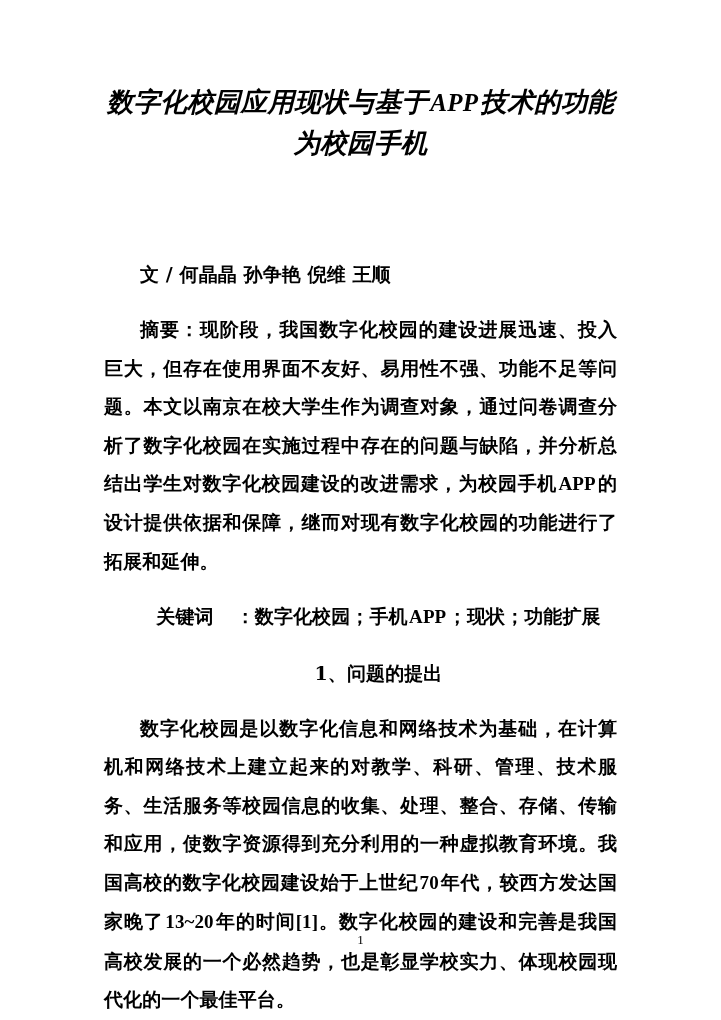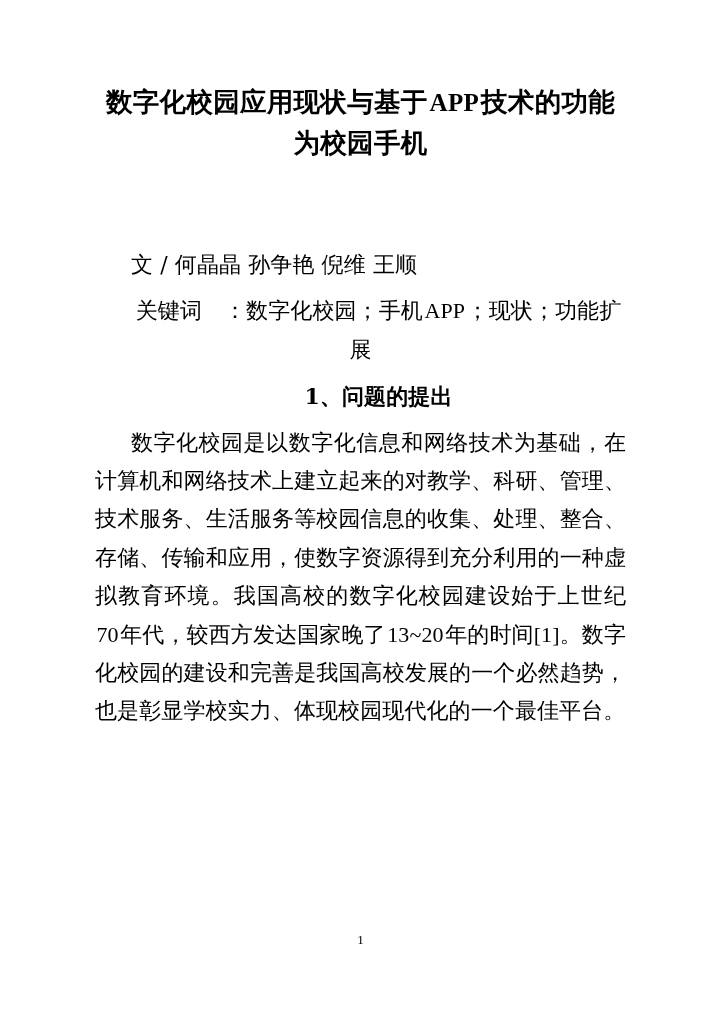--- a/index.html
+++ b/index.html
@@ -32,39 +32,41 @@
   
   .doc-title {
     margin: 0;
     padding-top: 82px;
     font-size: 26.5px;
     font-weight: 700;
     line-height: 40px;
     text-align: center;
     letter-spacing: 0.3px;
     font-family: "DejaVu Serif", "Liberation Serif", serif;
+    font-style: italic;
   }
   .doc-title .latin {
     font-family: "Liberation Serif", "DejaVu Serif", serif;
     font-weight: 700;
     font-size: 25px;
     padding: 0 2px;
   }
 
   
   .byline,
   .para,
   .keywords,
   .section-heading {
-    font-size: 22px;
+    font-size: 19px;
     line-height: 38.4px;
     text-align: justify;
     text-justify: inter-ideograph;
-    margin: 8px;
+    margin: 17px;
     letter-spacing: 0.1px;
+    font-weight: bold;
   }
 
   .byline {
     padding-top: 75px;
     text-indent: 36px;
     text-align: left;
   }
 
   .para {
     text-indent: 36px;
@@ -108,20 +110,21 @@
 <body>
 
 <div class="page">
 
   <div class="content">
 
     <h1 class="doc-title"><span>数字化校园应用现状与基于</span><span class="latin">APP</span><span>技术的功能</span><br><span>为校园手机</span></h1>
 
     <p class="byline">文 / 何晶晶 孙争艳 倪维 王顺</p>
 
+    <p class="para"><span>摘要：</span><span>现阶段，我国数字化校园的建设进展迅速、投入巨大，但存在使用界面不友好、易用性不强、功能不足等问题。本文以南京在校大学生作为调查对象，通过问卷调查分析了数字化校园在实施过程中存在的问题与缺陷，并分析总结出学生对数字化校园建设的改进需求，为校园手机</span><span class="latin">APP</span><span>的设计提供依据和保障，继而对现有数字化校园的功能进行了拓展和延伸。</span></p>
 
     <p class="keywords"><span>关键词</span><span class="kw-gap"></span><span>：</span><span>数字化校园；手机</span><span class="latin">APP</span><span>；现状；功能扩展</span></p>
 
     <h2 class="section-heading">1、问题的提出</h2>
 
     <p class="para"><span>数字化校园是以数字化信息和网络技术为基础，在计算机和网络技术上建立起来的对教学、科研、管理、技术服务、生活服务等校园信息的收集、处理、整合、存储、传输和应用，使数字资源得到充分利用的一种虚拟教育环境。我国高校的数字化校园建设始于上世纪</span><span class="latin">70</span><span>年代，较西方发达国家晚了</span><span class="latin">13~20</span><span>年的时间</span><span class="latin-tight">[1]</span><span>。数字化校园的建设和完善是我国高校发展的一个必然趋势，也是彰显学校实力、体现校园现代化的一个最佳平台。</span></p>
 
 
   </div>
 

